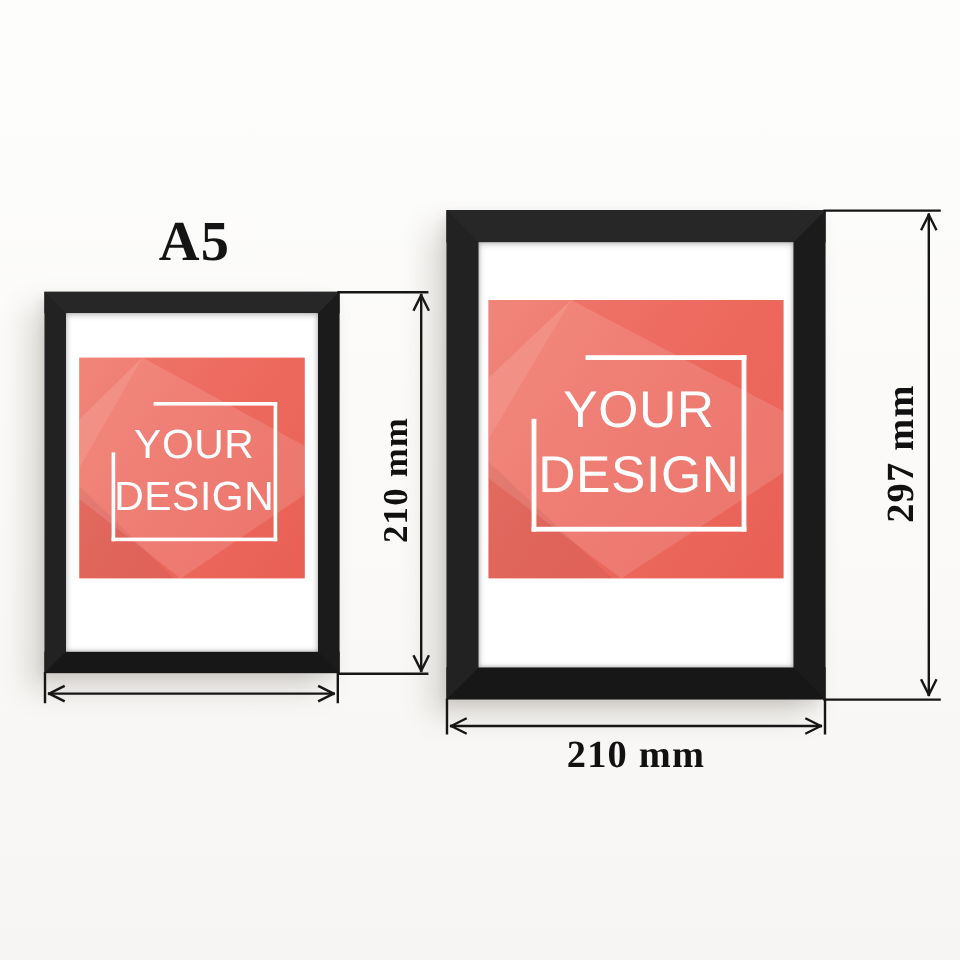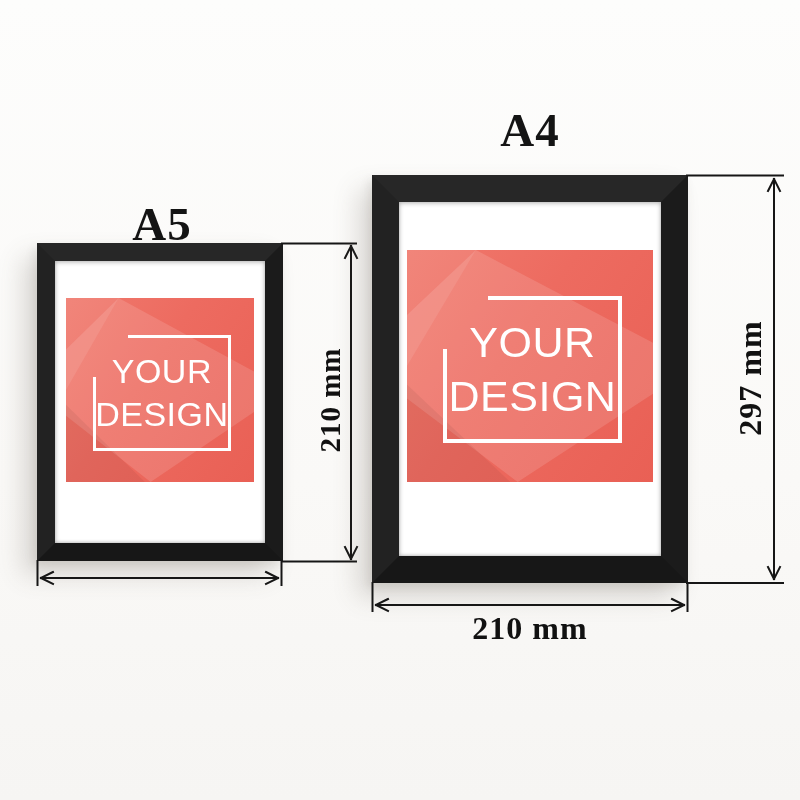--- a/index.html
+++ b/index.html
@@ -10,21 +10,21 @@
     overflow:hidden;
   }
   .stage { position:relative; width:800px; height:800px; }
 
   
   .size-title {
     position:absolute; width:160px; height:52px;
     text-align:center; font-weight:700; font-size:47px; line-height:52px;
     color:#141414; letter-spacing:1px;
   }
-  .title-a5 { left:82px; top:176px;margin-top:22px; }
+  .title-a5 { left:82px; top:176px; }
   .title-a4 { left:450px; top:104px; }
 
   
   .frame {
     position:absolute; box-sizing:border-box; background:#ffffff;
     border-style:solid;
     border-color:#272727 #1b1b1b #171717 #222222;
     box-shadow:-14px 14px 24px rgba(90,80,70,0.20), -3px 5px 9px rgba(90,80,70,0.12);
   }
   .frame-a5 { left:37px; top:243px; width:246px; height:318px; border-width:18px; }
@@ -110,21 +110,20 @@
   <div class="dim-label lbl-a5-h">210 mm</div>
 
   <svg class="dim" style="left:30px; top:559px;" width="260" height="32" viewBox="0 0 260 32">
     <path d="M7.5 2 V26"></path>
     <path d="M251.5 2 V26"></path>
     <path d="M11 19 H248"></path>
     <path d="M11 19 L23 13 M11 19 L23 25"></path>
     <path d="M248 19 L236 13 M248 19 L236 25"></path>
   </svg>
 
-  <div class="size-title title-a4">A4</div>
 
   <div class="frame frame-a4">
     <div class="mat">
       <div class="design">
         <div class="ov ov1"></div>
         <div class="ov ov2"></div>
         <div class="ov ov3"></div>
         <div class="dbox">
           <i class="l lt"></i>
           <i class="l lr"></i>

